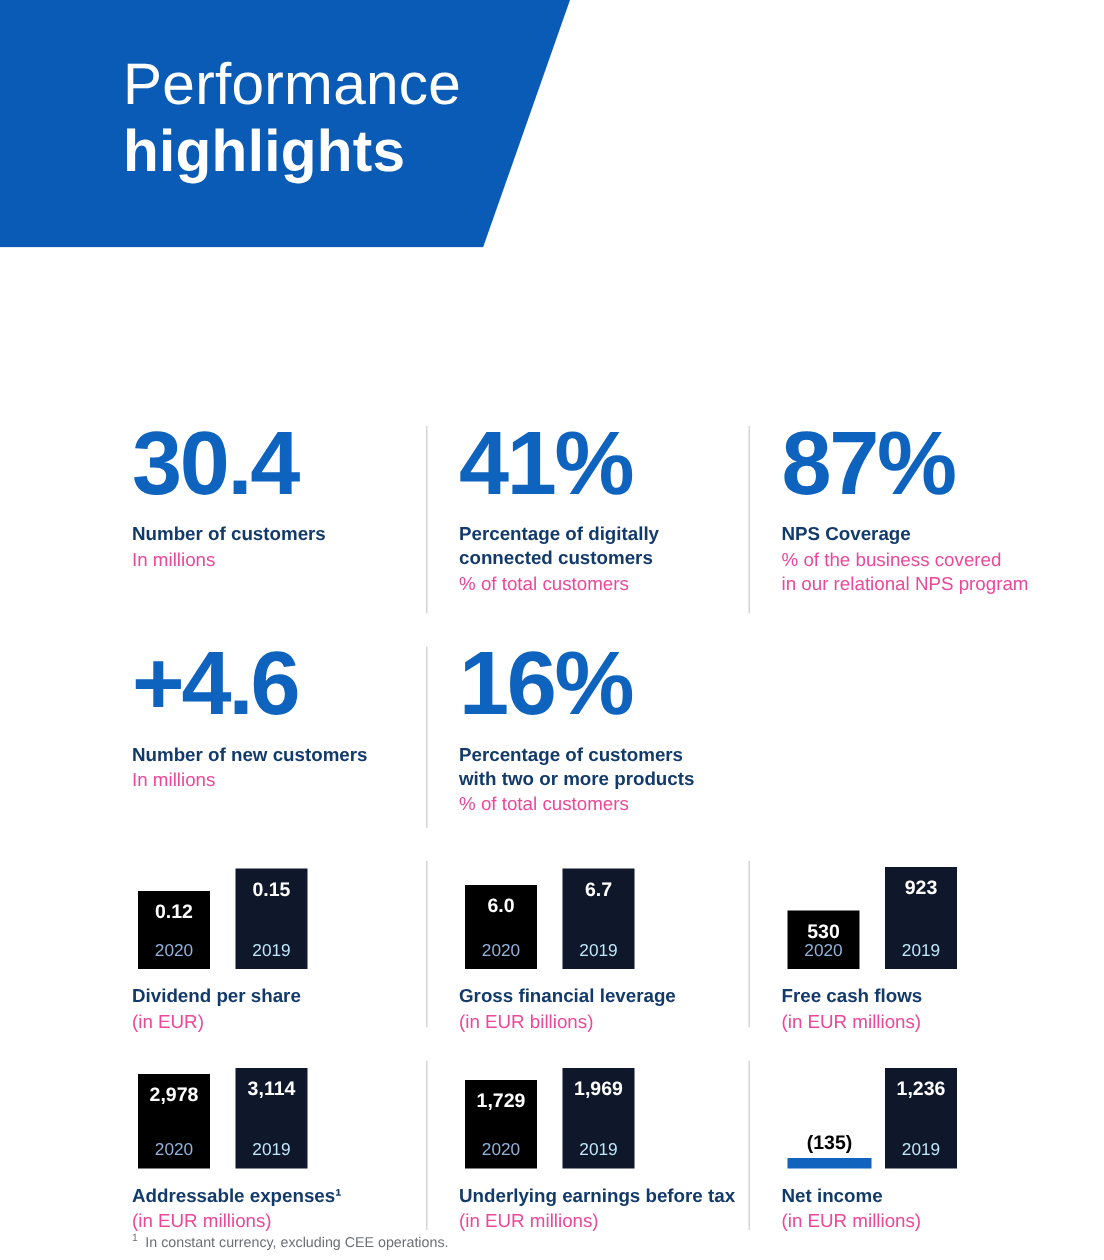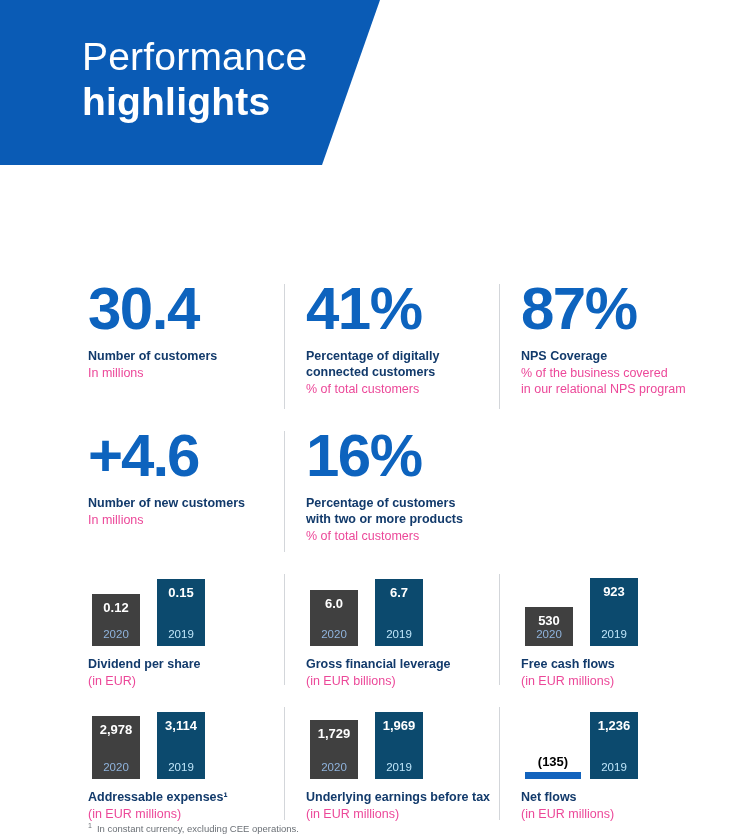--- a/index.html
+++ b/index.html
@@ -120,22 +120,22 @@
   .bar {
     position: absolute;
     bottom: 0;
     width: 48px;
     box-sizing: border-box;
     display: flex;
     flex-direction: column;
     justify-content: space-between;
     align-items: center;
   }
-  .bar.dark  { background: #404040; }
-  .bar.light { background: #0c4a6e; gap: 11px; }
+  .bar.dark  { background: #000000; }
+  .bar.light { background: #0f172a; gap: 11px; }
   .bar .val {
     color: #ffffff;
     font-size: 13px;
     font-weight: 700;
     padding-top: 7px;
     line-height: 1;
     white-space: nowrap;
   }
   .bar .yr {
     font-size: 11.5px;
@@ -326,21 +326,21 @@
       <div class="bars">
         <div class="bar flat bar-2020" style="height:30px">
           <span class="val">(135)</span>
           <span class="stub"></span>
         </div>
         <div class="bar light bar-2019" style="height:67px">
           <span class="val">1,236</span>
           <span class="yr">2019</span>
         </div>
       </div>
-      <div class="lbl-bold">Net flows</div>
+      <div class="lbl-bold">Net income</div>
       <div class="lbl-sub">(in EUR millions)</div>
     </div>
   </div>
 
 </div>
 
 <div id="footnote">
   <span class="sup">1</span><span>In constant currency, excluding CEE operations.</span>
 </div>
 

